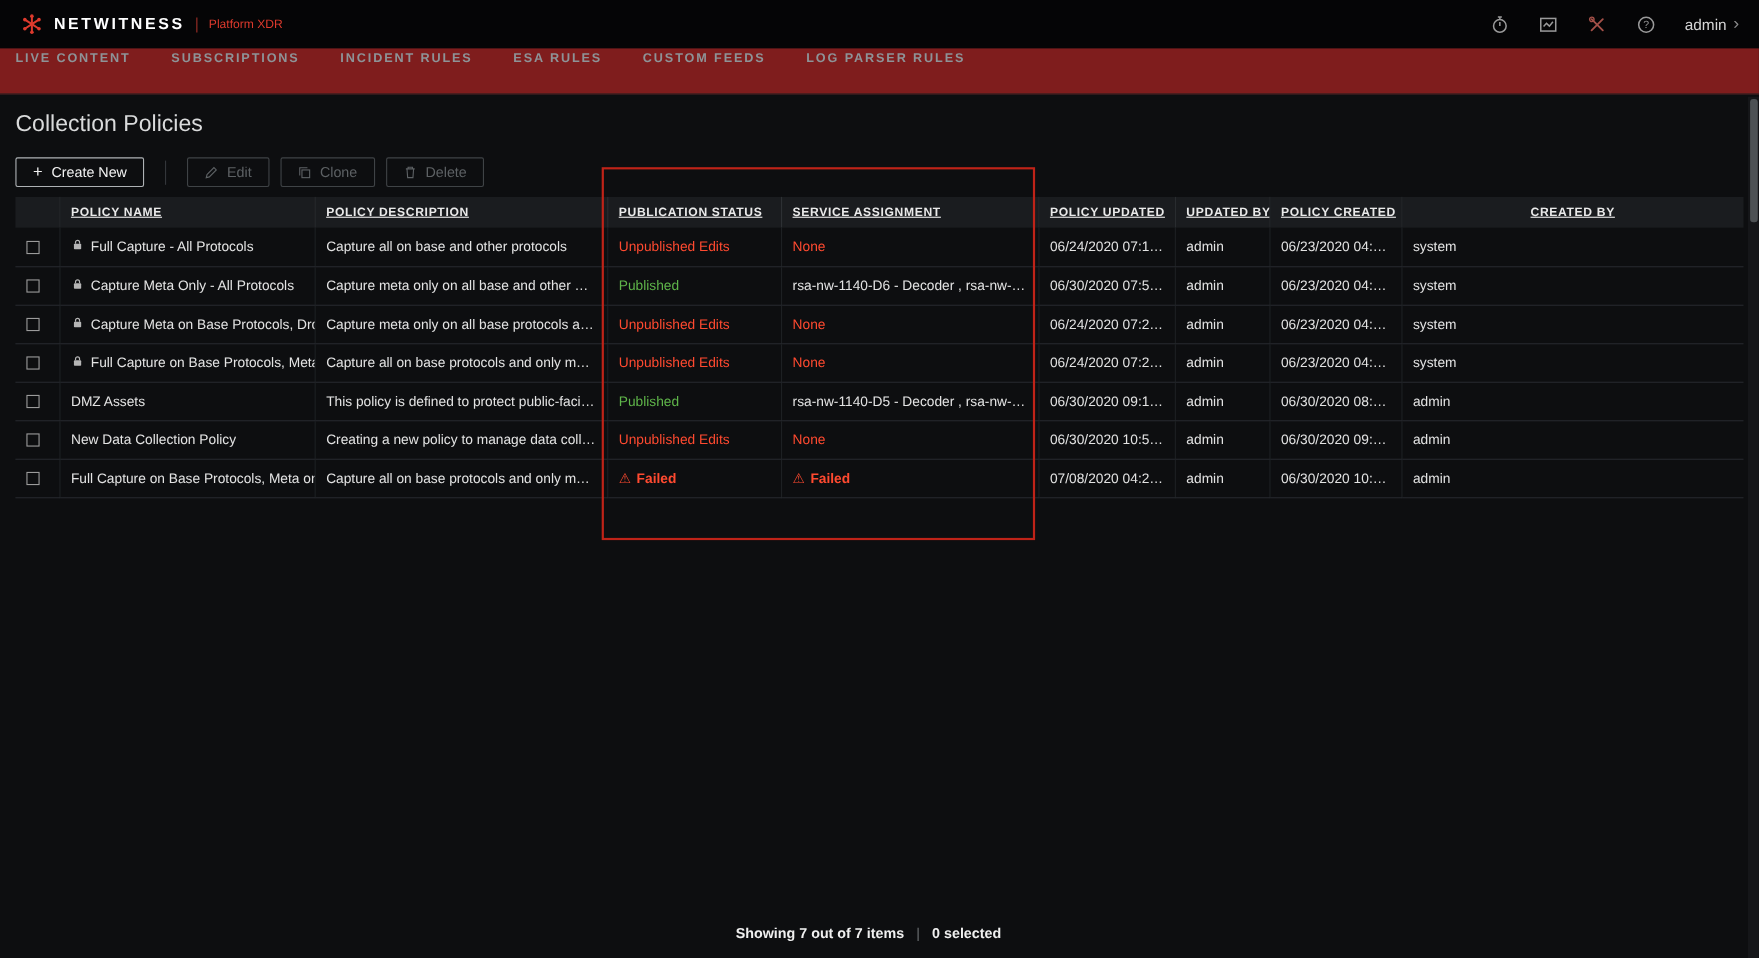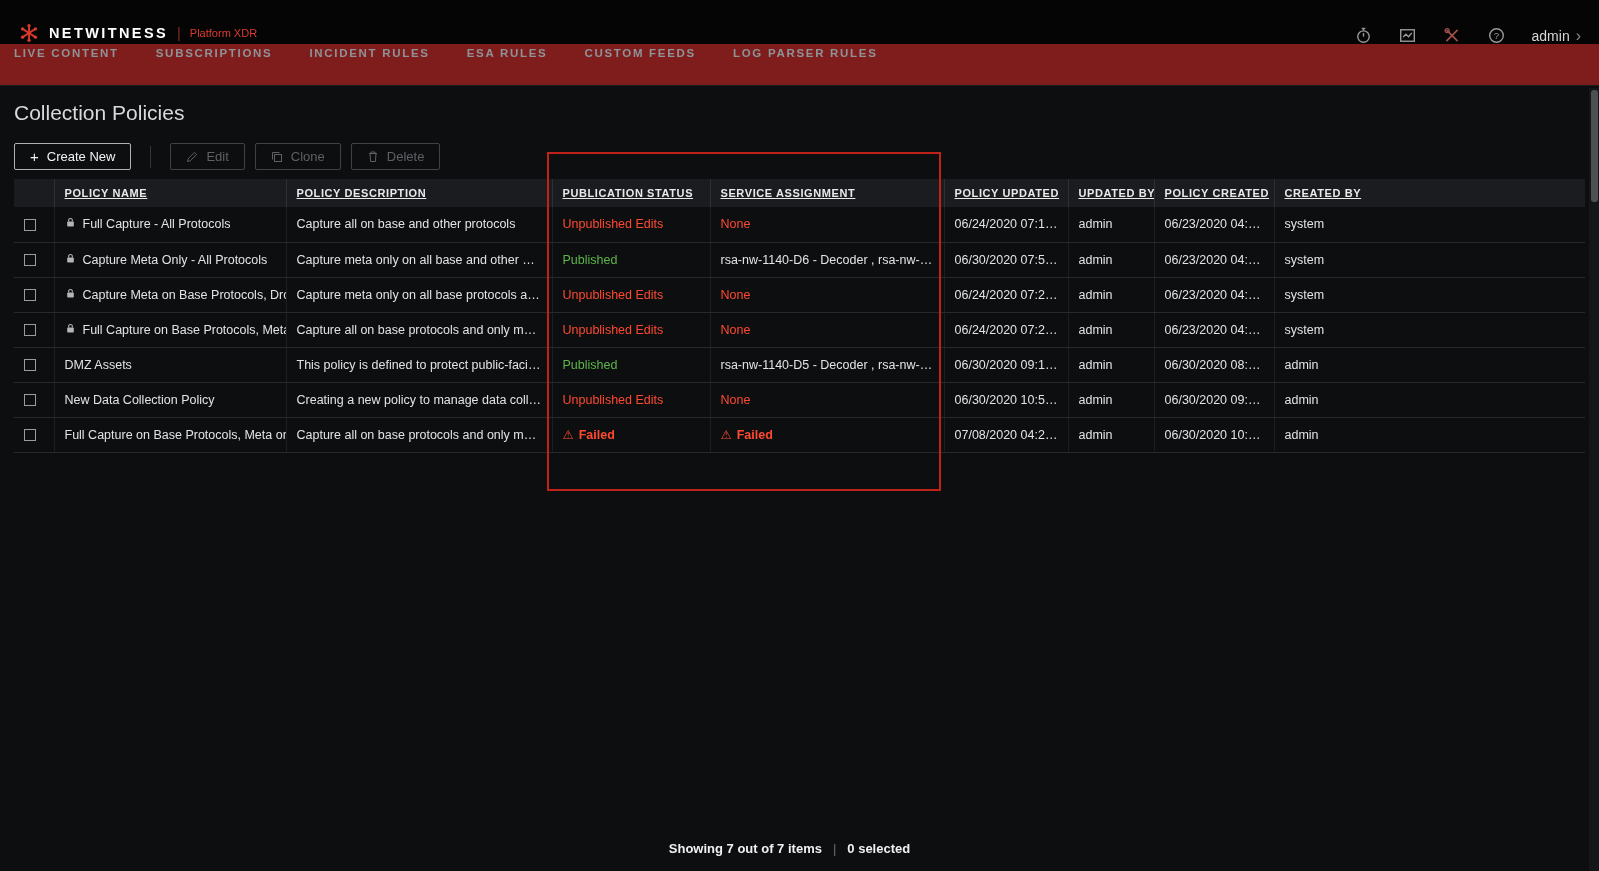--- a/index.html
+++ b/index.html
@@ -12,21 +12,21 @@
   *{box-sizing:border-box;}
   html,body{margin:0;padding:0;}
   body{
     width:1599px;height:871px;overflow:hidden;
     background:#0d0e10;color:#e6e6e6;
     font-family:"Liberation Sans",sans-serif;font-size:13px;
   }
   .app{position:relative;width:100%;height:100%;}
 
   
-  .topnav{height:44px;background:#050506;display:flex;align-items:flex-end;padding:0 18px;}
+  .topnav{height:44px;background:#050506;display:flex;align-items:center;padding:0 18px;}
   .brand{display:flex;align-items:center;gap:9px;min-width:272px;cursor:pointer;}
   .brand-main{font-weight:700;letter-spacing:2.4px;font-size:14.5px;color:#fff;}
   .brand-pipe{color:#8a2a22;font-size:14.5px;}
   .brand-product{color:var(--brand-red);font-size:11px;}
   .mainnav{display:flex;gap:46px;margin-left:20px;}
   .nav-item{color:#c2c2c2;font-size:14.5px;cursor:pointer;}
   .top-right{margin-left:auto;display:flex;align-items:center;gap:27px;color:#9a9a9a;}
   .top-icon{display:inline-flex;align-items:center;cursor:pointer;color:#9a9a9a;}
   .top-icon.tools{color:#a35048;}
   .user-menu{display:flex;align-items:center;gap:6px;color:#d6d6d6;font-size:14px;cursor:pointer;}
@@ -45,21 +45,21 @@
   .btn .plus{font-size:15px;line-height:1;font-weight:400;}
   .btn.disabled{border-color:#3f4346;color:#5d6164;}
   .tb-sep{width:1px;height:22px;background:#33363a;margin:0 9px;}
 
   
   .table-area{padding:0 14px;}
   table.grid{width:100%;border-collapse:collapse;table-layout:fixed;}
   thead th{background:#1a1c1f;height:28px;text-align:left;font-size:11px;font-weight:700;
            letter-spacing:.6px;color:#eaeaea;padding:0 10px;border-right:1px solid #2d3034;
            white-space:nowrap;overflow:hidden;text-decoration:underline;}
-  thead th:last-child{border-right:none;}
+  thead th:last-child{border-right:none;text-align:center;}
   tbody td{height:35px;border-bottom:1px solid #26292d;border-right:1px solid #1d2023;
            padding:0 10px;color:#e3e3e3;font-size:12.5px;
            white-space:nowrap;overflow:hidden;text-overflow:ellipsis;}
   tbody td:last-child{border-right:none;}
   tbody tr{cursor:pointer;}
   .checkbox{display:inline-block;width:12px;height:12px;border:1px solid #9b9b9b;background:transparent;vertical-align:middle;cursor:pointer;}
   .name-wrap{display:inline-flex;align-items:flex-start;gap:7px;max-width:100%;}
   .lock{display:inline-flex;flex:none;}
   .status-unpublished,.status-failed,.service-none,.service-failed{color:var(--status-red);}
   .status-published{color:var(--status-green);}

